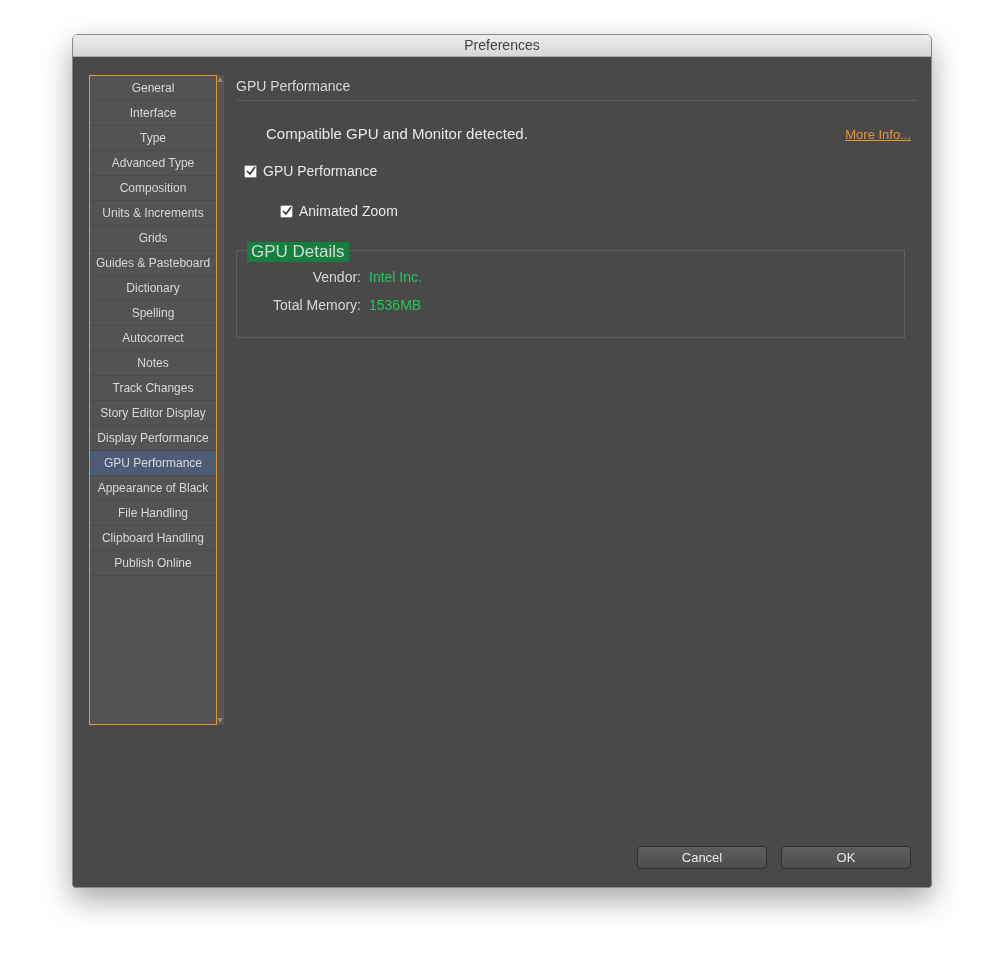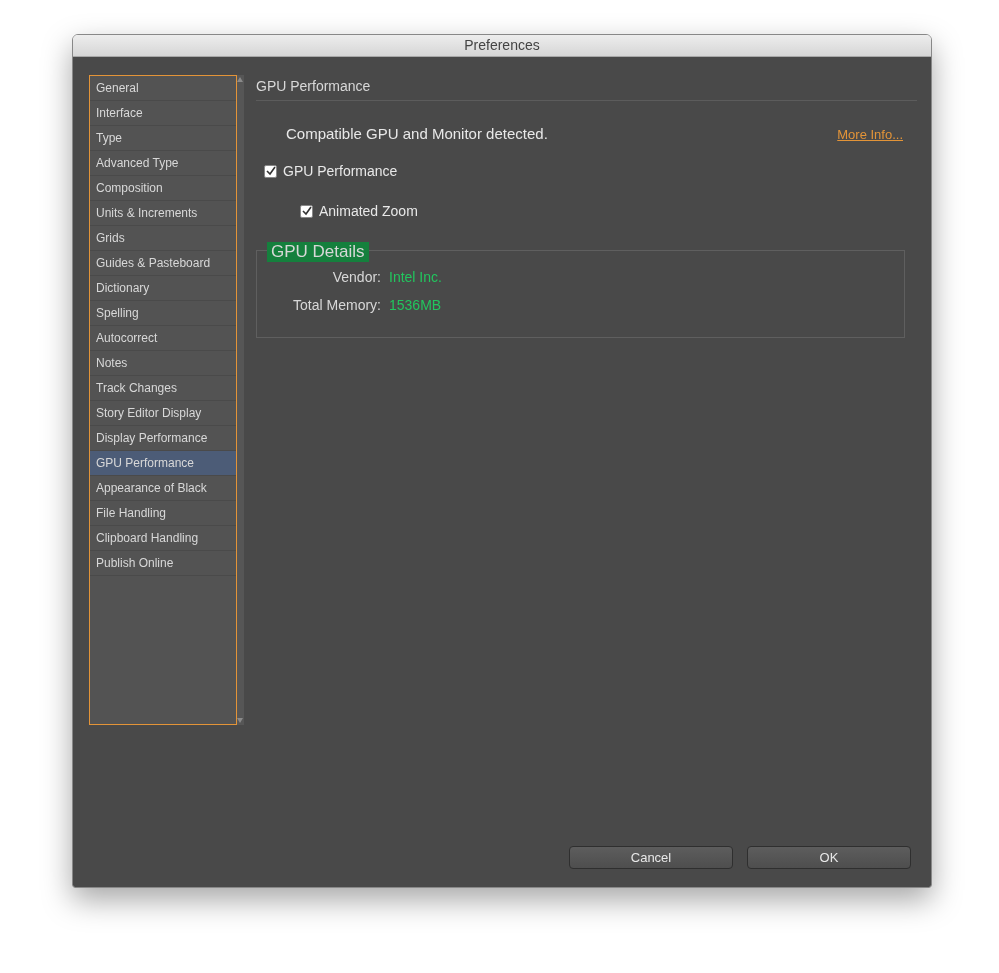--- a/index.html
+++ b/index.html
@@ -43,25 +43,26 @@
     flex: 1;
     display: flex;
     padding: 18px 14px 10px 16px;
     gap: 12px;
   }
   
   .sidebar-wrap {
     display:flex;
   }
   .sidebar {
-    width: 148px;
+    width: 128px;
     height: 650px;
     border: 1px solid #e39438;
     background: #535353;
     box-sizing: border-box;
+    text-align: center;
   }
   .sidebar-item {
     padding: 5px 6px;
     font-size: 12px;
     color: #d8d8d8;
     border-bottom: 1px solid #4a4a4a;
     cursor: default;
     white-space: nowrap;
   }
   .sidebar-item.selected {
@@ -107,21 +108,20 @@
   }
   .status-text {
     flex:1;
     font-size: 15px;
     color:#e8e8e8;
   }
   .link {
     color:#e39438;
     text-decoration: underline;
     font-size: 13px;
-    margin-right: 8px;
     cursor: pointer;
   }
   .option-row {
     display:flex;
     align-items:center;
     gap:6px;
     padding: 3px 0 3px 8px;
     font-size: 14px;
     color:#e8e8e8;
   }
@@ -162,21 +162,21 @@
   
   .footer {
     display:flex;
     justify-content:flex-end;
     gap:14px;
     padding: 10px 20px 18px 0;
   }
   .btn {
     min-width: 92px;
     text-align:center;
-    padding: 3px 35px;
+    padding: 3px 18px;
     background: linear-gradient(#5d5d5d,#4e4e4e);
     border:1px solid #2f2f2f;
     border-radius:4px;
     color:#e8e8e8;
     font-size:13px;
     cursor:pointer;
   }
 </style>
 </head>
 <body>

